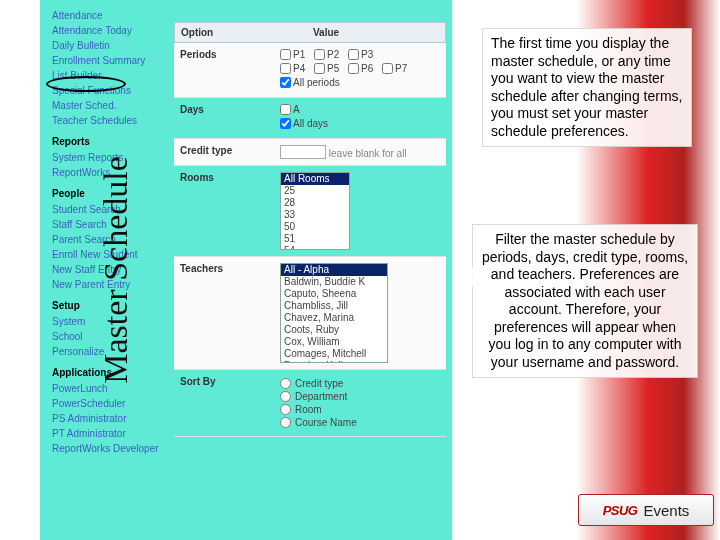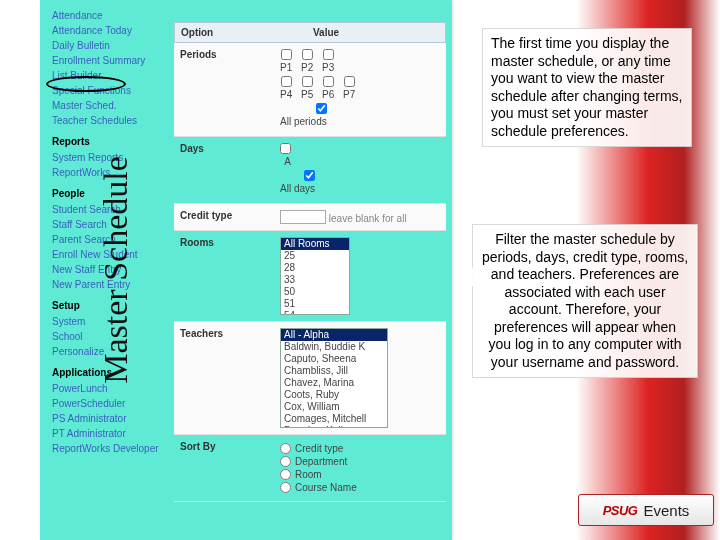--- a/index.html
+++ b/index.html
@@ -28,21 +28,21 @@
   .sidebar .hdr { color: #000; font-weight: bold; padding: 8px 0 3px; font-size: 10px; }
   .circled { position: absolute; left: 6px; top: 76px; width: 80px; height: 16px; border: 2px solid #000; border-radius: 50%; pointer-events:none; }
 
   .content { position: absolute; left: 134px; top: 22px; right: 6px; bottom: 8px; }
   .thead { background: #e8f0f6; border: 1px solid #b6c8d8; display: flex; font-weight: bold; font-size: 10px; padding: 4px 6px; gap: 32px; }
   .thead .c1 { flex: 0 0 100px; }
   .row { display: flex; border-bottom: 1px solid #e0e0e0; padding: 6px; align-items: flex-start; }
   .row:nth-child(even){ background:#fafafa; }
   .row .c1 { flex: 0 0 100px; font-weight: bold; font-size: 10px; }
   .row .c2 { flex: 1; font-size: 10px; color: #444; }
-  .chk { display: inline-flex; align-items: flex-end; gap: 2px; margin: 0 6px 3px 0; flex-direction: column; }
+  .chk { display: inline-flex; align-items: flex-start; gap: 2px; margin: 0 6px 3px 0; }
   .chk input { width: 11px; height: 11px; }
   .listbox { width: 70px; height: 78px; border: 1px solid #8a9; background: #fff; overflow: hidden; font-size: 10px; }
   .listbox div { padding: 0 3px; line-height: 12px; }
   .listbox .sel { background: #0a246a; color: #fff; }
   .listbox.teach { width: 108px; height: 100px; }
   .rad { display: flex; align-items: center; gap: 4px; margin: 2px 0; }
   .rad input { width: 11px; height: 11px; }
   .inp { border:1px solid #aaa; height:14px; width:46px; }
 
   .note1, .note2 {

